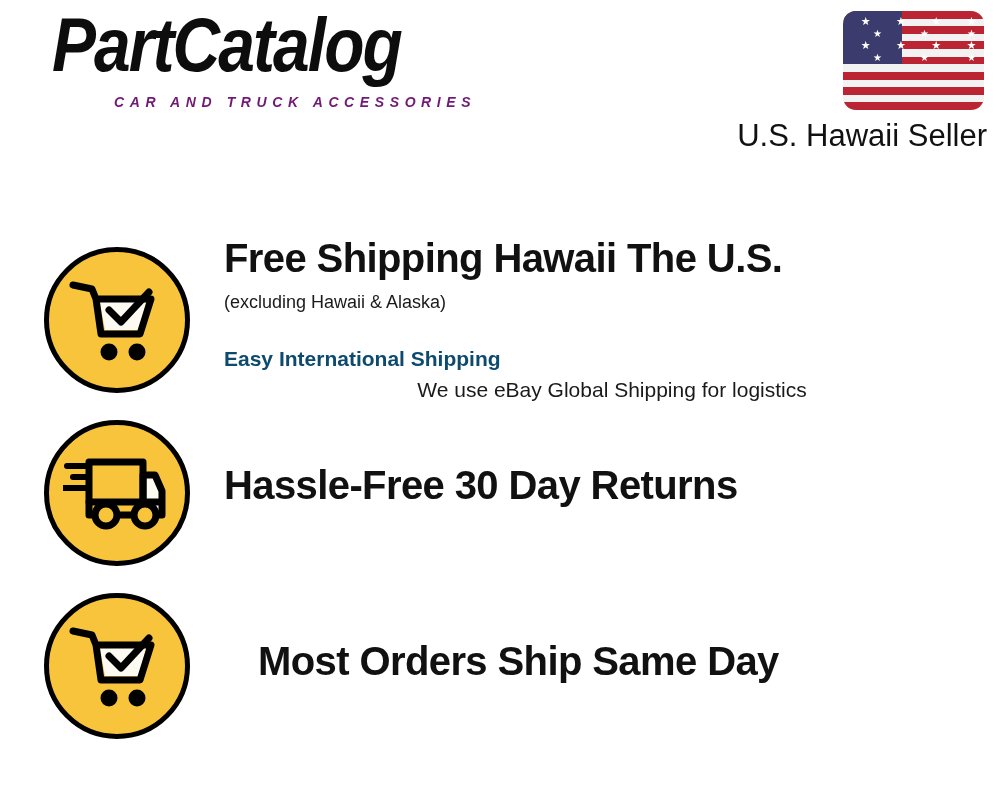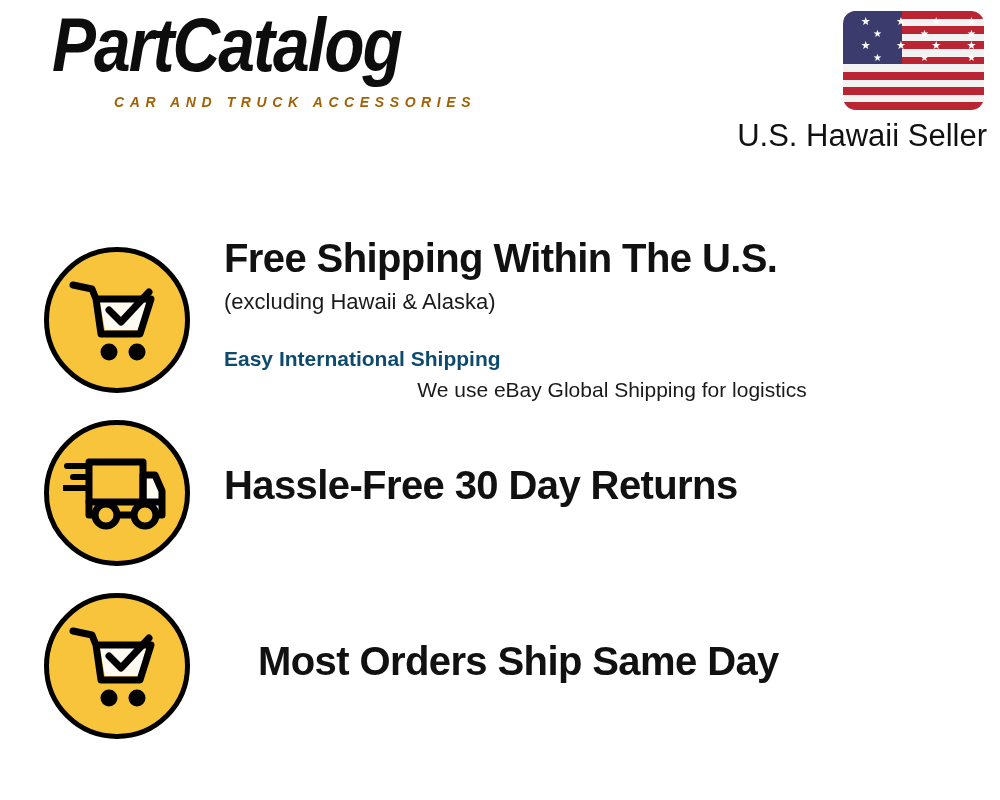--- a/index.html
+++ b/index.html
@@ -40,21 +40,21 @@
   }
   .brand-tagline {
     position: absolute;
     left: 62px;
     top: 90px;
     font-family: "Liberation Sans", sans-serif;
     font-weight: bold;
     font-style: italic;
     font-size: 14px;
     letter-spacing: 5.6px;
-    color: #a16207;
+    color: #701a75;
     white-space: nowrap;
   }
 
   
   .flag-wrap {
     position: absolute;
     left: 843px;
     top: 11px;
     width: 141px;
     height: 99px;
@@ -162,21 +162,21 @@
     font-weight: bold;
     font-size: 40px;
     line-height: 46px;
     letter-spacing: -0.6px;
     color: #111111;
     white-space: nowrap;
   }
   .f-note {
     font-family: "Liberation Sans", sans-serif;
     font-weight: normal;
-    font-size: 22px;
+    font-size: 18px;
     line-height: 30px;
     color: #1a1a1a;
     margin-top: 6px;
     white-space: nowrap;
   }
   .f-sub-strong {
     font-family: "Liberation Sans", sans-serif;
     font-weight: bold;
     font-size: 21px;
     line-height: 28px;
@@ -257,21 +257,21 @@
     <div class="icon-badge r1">
       <svg width="104" height="96" viewBox="0 0 104 96" aria-hidden="true">
         <polygon points="34,26 82,26 74,58 40,58" fill="#fdfaf2"></polygon>
         <path d="M8 13 L27 17 L31 27 L86 27 L75 62 L36 62 L31 27" fill="none" stroke="#000000" stroke-width="7" stroke-linecap="round" stroke-linejoin="round"></path>
         <circle cx="44" cy="80" r="8.5" fill="#000000"></circle>
         <circle cx="72" cy="80" r="8.5" fill="#000000"></circle>
         <polyline points="44,38 56,50 84,20" fill="none" stroke="#000000" stroke-width="7" stroke-linecap="round" stroke-linejoin="round"></polyline>
       </svg>
     </div>
     <div class="feature-text r1">
-      <div class="f-title">Free Shipping Within The U.S.</div>
+      <div class="f-title">Free Shipping Hawaii The U.S.</div>
       <div class="f-note">(excluding Hawaii &amp; Alaska)</div>
       <div class="f-sub-strong">Easy International Shipping</div>
       <div class="f-sub">We use eBay Global Shipping for logistics</div>
     </div>
   </div>
 
   <div class="feature-row r2">
     <div class="icon-badge r2">
       <svg width="108" height="80" viewBox="0 0 108 80" aria-hidden="true">
         <path d="M80 22 L92 22 L99 38 L99 56 L80 56 Z" fill="#fdfaf2"></path>

